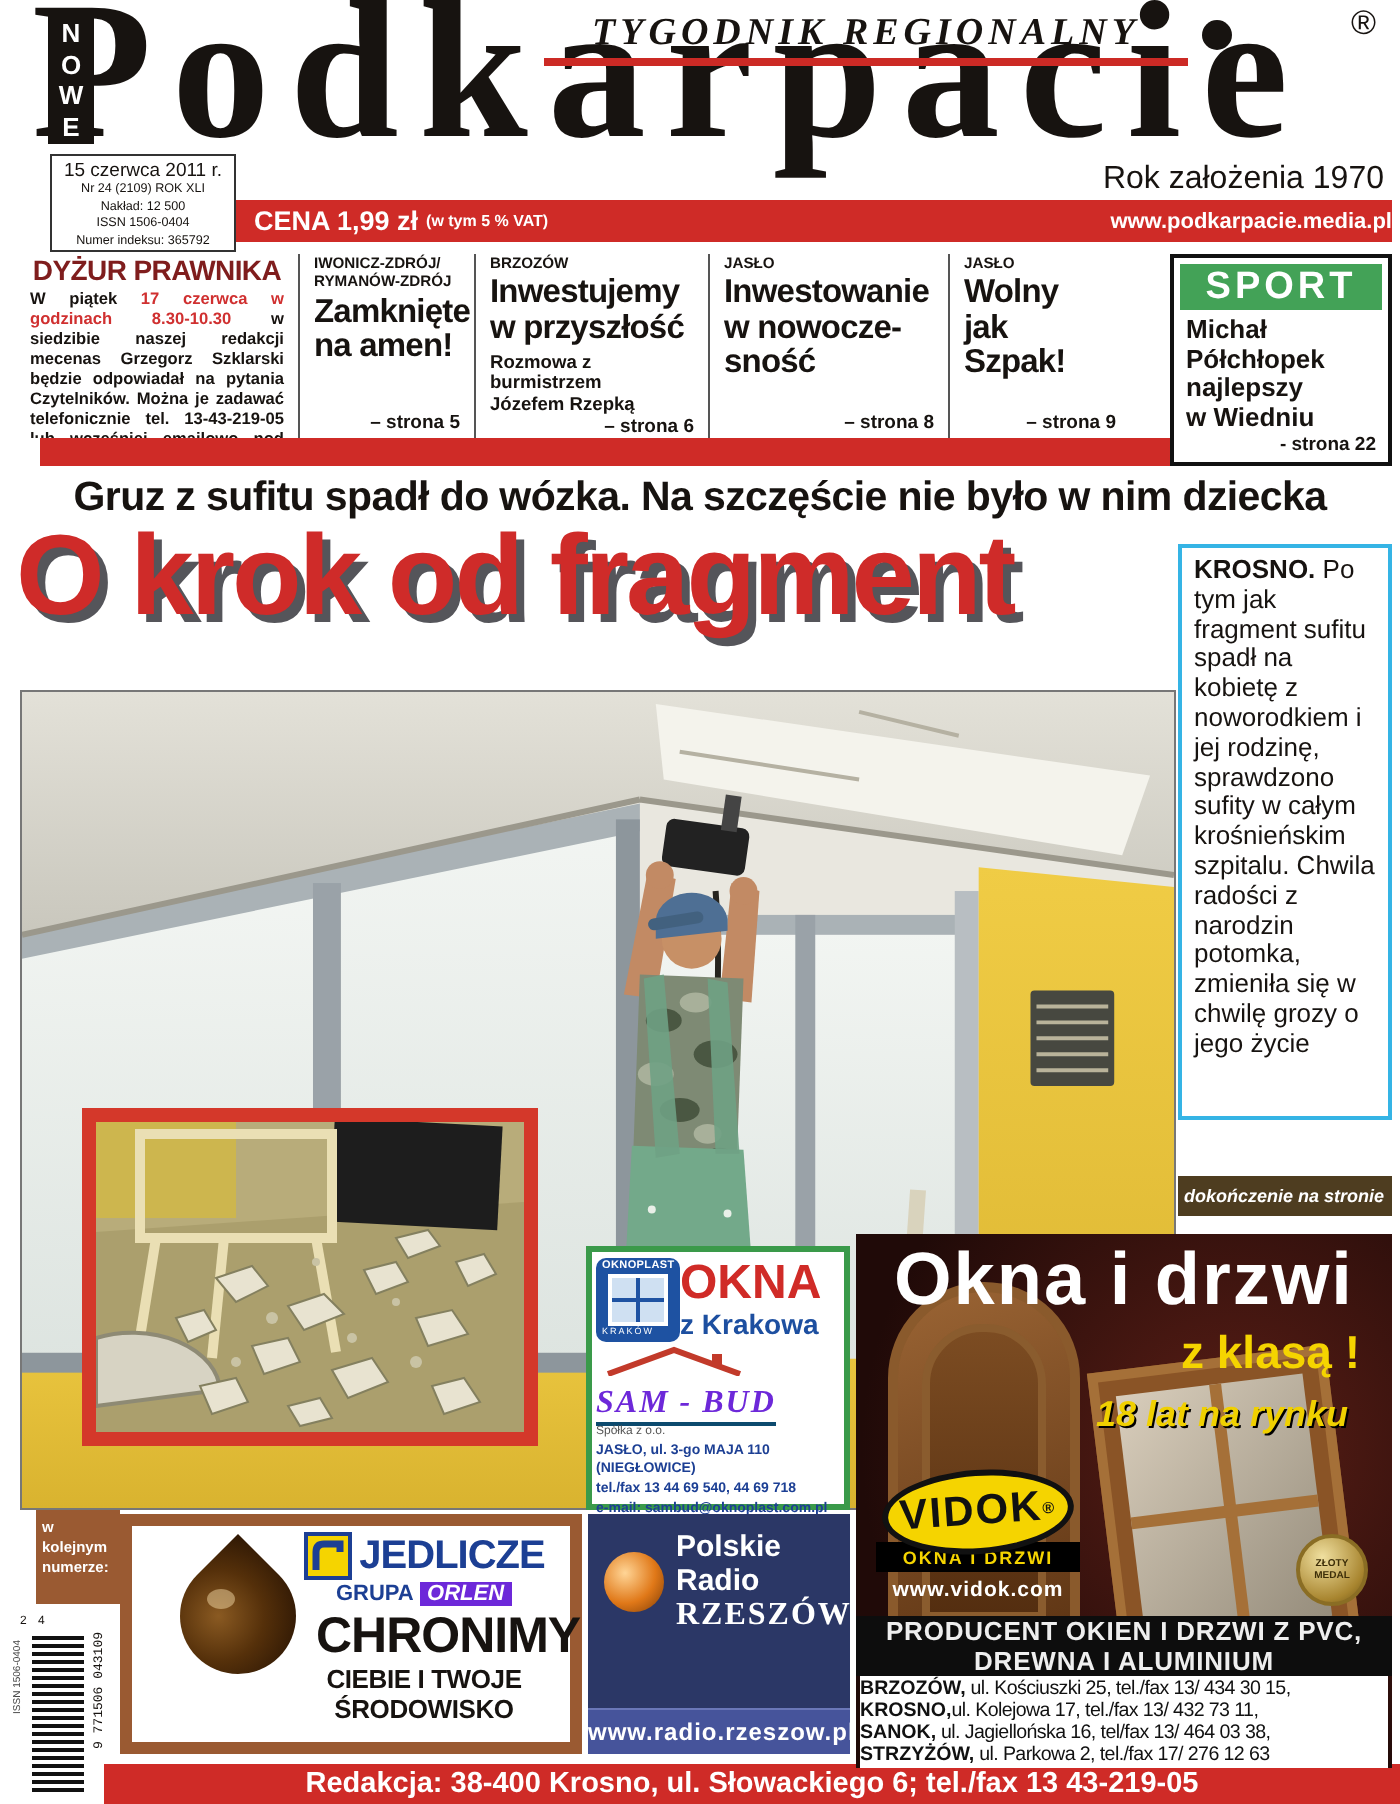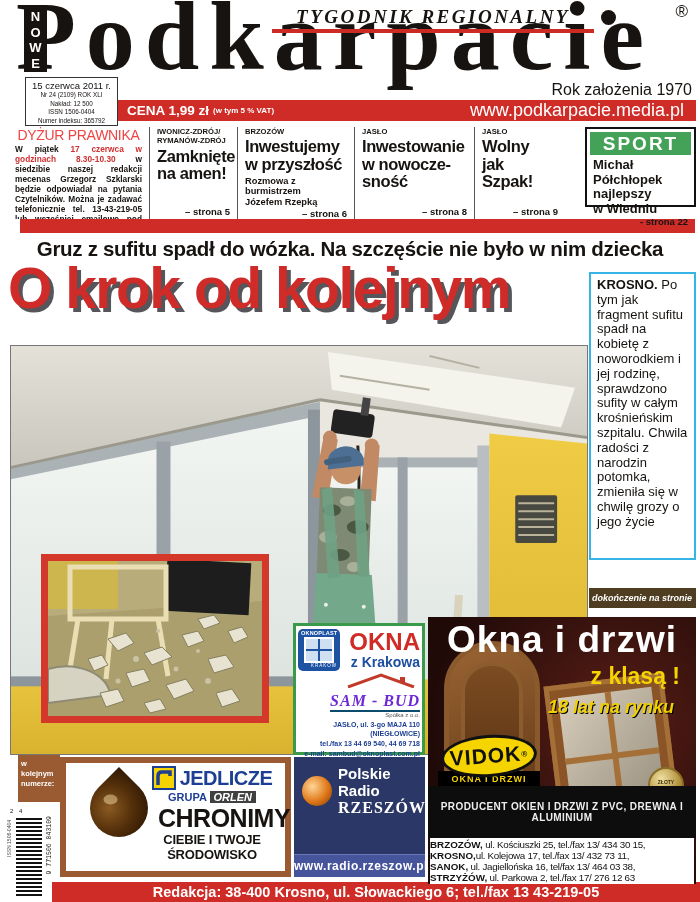--- a/index.html
+++ b/index.html
@@ -16,40 +16,40 @@
   .tagline { position:absolute; left:272px; top:6px; width:322px; text-align:center;
              font-family:"Liberation Serif", serif; font-weight:bold; font-size:19px;
              letter-spacing:2.5px; border-bottom:4px solid #cc2a25; padding-bottom:1px;font-style:italic; }
   .m-dot { position:absolute; left:601px; top:10px; width:15px; height:15px; border-radius:50%; background:#171310; }
   .m-reg { position:absolute; right:12px; top:2px; font-size:17px; }
   .founded { position:absolute; right:8px; top:81px; font-size:16px; }
   .pricebar { position:absolute; left:55px; right:4px; top:100px; height:21px; background:#cf2b27;
               color:#fff; display:flex; align-items:center; }
   .price { margin-left:72px; font-weight:bold; font-size:13.5px; }
   .vat { font-size:8px; font-weight:bold; margin-left:4px; }
-  .site { margin-left:auto; margin-right:12px; font-weight:normal; font-size:18px; }
+  .site { margin-left:auto; margin-right:0; font-weight:bold; font-size:11px; }
   .datebox { position:absolute; left:25px; top:77px; width:93px; height:49px; background:#fff;
              border:1px solid #333; z-index:3; text-align:center; padding-top:2px; }
   .datebox .d1 { font-size:9.5px; }
   .datebox .d2 { font-size:6.3px; line-height:1.35; }
 
   
   .teasers { position:absolute; left:0; top:127px; width:700px; height:106px; }
   .teaser-redbar { position:absolute; left:20px; right:5px; top:92px; height:14px; background:#cf2b27; }
   .tz-cols { position:absolute; left:8px; top:0; width:575px; height:92px; display:flex; }
   .tz { display:flex; flex-direction:column; padding:0 7px; border-right:1px solid #555; overflow:hidden; }
   .tz:last-child { border-right:none; }
   .tz-kicker { font-size:7.6px; font-weight:bold; line-height:1.25; }
   .tz-head { font-size:16.5px; font-weight:bold; line-height:1.04; margin-top:2px; letter-spacing:-0.4px; }
   .tz-sub { font-size:9.3px; font-weight:bold; line-height:1.15; margin-top:3px; }
   .tz-page { margin-top:auto; text-align:right; font-size:9.5px; font-weight:bold; padding-bottom:2px; }
-  .lawyer-title { color:#ef4444; font-weight:normal; font-size:14px; text-align:center; letter-spacing:-0.3px; }
+  .lawyer-title { color:#7f1d1d; font-weight:bold; font-size:14px; text-align:center; letter-spacing:-0.3px; }
   .lawyer-body { font-size:8.3px; font-weight:bold; line-height:1.2; text-align:justify; margin-top:2px; }
   .lawyer-body .hl { color:#d03030; }
-  .sportbox { position:absolute; left:585px; top:0; width:111px; height:80px; background:#fff;
+  .sportbox { position:absolute; left:585px; top:0; width:111px; height:106px; background:#fff;
               border:2px solid #111; z-index:2; display:flex; flex-direction:column; }
   .sport-head { margin:3px 3px 0 3px; background:#43a257; color:#fff; font-weight:bold; font-size:19px;
                 text-align:center; letter-spacing:2px; line-height:23px; }
   .sport-text { font-size:13px; font-weight:bold; line-height:1.12; padding:3px 6px 0 6px; }
   .sport-page { margin-top:auto; text-align:right; font-size:9.5px; font-weight:bold; padding:0 6px 3px 0; }
 
   
   .subhead { position:absolute; left:0; top:237px; width:700px; text-align:center;
              font-size:20.5px; font-weight:bold; letter-spacing:-0.3px; }
   .headline { position:absolute; left:8px; top:257px; width:580px; font-size:57px; font-weight:bold;
@@ -63,21 +63,21 @@
 
   
   .photo { position:absolute; left:10px; top:345px; width:578px; height:410px; border:1px solid #777; overflow:hidden; }
   .photo svg { display:block; width:100%; height:100%; }
   .inset { position:absolute; left:30px; top:208px; width:228px; height:169px; border:7px solid #d4382a;
            background:#ab9f6d; z-index:2; }
   .inset svg { display:block; width:100%; height:100%; }
 
   
   .okn { position:absolute; left:293px; top:623px; width:132px; height:132px; border:3px solid #3a9a4a;
-         background:#fff; z-index:3; padding:3px 2px; text-align:right; }
+         background:#fff; z-index:3; padding:3px 2px; text-align:left; }
   .okn-row1 { display:flex; align-items:center; }
   .okp-logo { width:42px; height:42px; background:#1e52a2; border-radius:5px; padding:1px 3px; flex:none; }
   .okp-logo .t { color:#fff; font-size:5.5px; font-weight:bold; letter-spacing:0.2px; }
   .okp-win { margin:1px auto 0; width:30px; height:26px; background:#1e52a2; border:2px solid #fff;
              display:grid; grid-template-columns:12px 1fr; grid-template-rows:10px 1fr; gap:2px; }
   .okp-win div { background:#cfe0f2; }
   .okp-logo .k { color:#fff; font-size:4.5px; letter-spacing:1px; }
   .okn-prod { flex:1; }
   .okn-okna { color:#d02b27; font-weight:bold; font-size:24px; line-height:1; }
   .okn-orig { color:#1d4fa0; font-weight:bold; font-size:14px; }
@@ -114,21 +114,21 @@
              position:relative; z-index:2; }
   .vd-oval sup { font-size:8px; }
   .vd-bar { margin-top:-6px; background:#000; color:#f5d400; font-weight:bold; font-size:9px;
             letter-spacing:1px; padding:3px 0 2px; }
   .vd-web { margin-top:3px; color:#fff; font-weight:bold; font-size:10.5px; letter-spacing:0.5px; }
   .vd-medal { position:absolute; right:12px; top:150px; width:36px; height:36px; border-radius:50%;
               background:radial-gradient(circle at 35% 30%, #f0e0a0, #a8852f 70%, #6e5518);
               border:2px solid #8a6d24; color:#3d2e08; font-size:5px; font-weight:bold;
               display:flex; align-items:center; justify-content:center; text-align:center; }
   .vd-producer { position:absolute; left:0; right:0; bottom:46px; background:#0d0d0d; color:#eee;
-                 font-weight:bold; font-size:10px; letter-spacing:0.4px; text-align:center; padding:15px 0; }
+                 font-weight:bold; font-size:13px; letter-spacing:0.4px; text-align:center; padding:0 0; }
   .vd-branches { position:absolute; left:2px; right:2px; bottom:0; height:46px; background:#fff;
                  padding:1px 0; font-size:9.8px; line-height:11px; color:#111; letter-spacing:-0.3px; }
   .vd-branches b { letter-spacing:0; }
 
   
   .nextissue { position:absolute; left:18px; top:755px; width:42px; height:47px; background:#9a5a32;
                color:#fff; font-size:7.5px; font-weight:bold; line-height:1.35; padding:4px 3px; z-index:3; }
   .barcode { position:absolute; left:6px; top:806px; width:48px; height:96px; background:#fff; }
   .bc-top { position:absolute; left:4px; top:2px; font-size:6px; letter-spacing:2px; }
   .bc-bars { position:absolute; left:10px; top:12px; width:26px; height:80px;
@@ -144,21 +144,21 @@
   .drop { position:absolute; left:24px; top:16px; width:58px; height:58px;
           background:radial-gradient(circle at 38% 62%, #8a5a22 0%, #55300a 45%, #1e0d02 100%);
           border-radius:0 50% 50% 50%; transform:rotate(45deg); }
   .drop .shine { position:absolute; left:10px; top:24px; width:14px; height:10px; border-radius:50%;
                  background:rgba(255,230,180,0.45); transform:rotate(-45deg); }
   .jed-right { position:absolute; left:92px; top:3px; right:19px; text-align:center; }
   .jed-logo-row { display:flex; align-items:center; justify-content:center; gap:4px; }
   .jed-mark { width:24px; height:24px; flex:none; }
   .jed-name { color:#1c3f94; font-weight:bold; font-size:20px; letter-spacing:-0.5px; }
   .jed-grupa { margin-top:1px; font-size:11px; font-weight:bold; color:#1c3f94; }
-  .jed-orlen { background:#404040; color:#fff; padding:0 4px; font-style:italic; }
+  .jed-orlen { background:#6d28d9; color:#fff; padding:0 4px; font-style:italic; }
   .jed-slogan { margin-top:3px; font-size:25px; font-weight:bold; letter-spacing:-0.5px; line-height:1; }
   .jed-slogan2 { font-size:13px; font-weight:bold; letter-spacing:-0.2px; margin-top:1px; }
 
   
   .radio { position:absolute; left:294px; top:757px; width:131px; height:120px; background:#2b3766;
            z-index:3; color:#fff; }
   .rad-top { display:flex; align-items:center; gap:6px; padding:8px 6px 0 8px; }
   .rad-sphere { width:30px; height:30px; border-radius:50%; flex:none;
                 background:radial-gradient(circle at 35% 35%, #ffd596, #e07818 55%, #7a3a06); }
   .rad-name1 { font-size:15px; font-weight:bold; }
@@ -243,21 +243,21 @@
       <div class="sport-head">SPORT</div>
       <div class="sport-text pre">Michał
 Półchłopek
 najlepszy
 w Wiedniu</div>
       <div class="sport-page">- strona 22</div>
     </div>
   </div>
 
   <div class="subhead">Gruz z sufitu spadł do wózka. Na szczęście nie było w nim dziecka</div>
-  <div class="headline">O krok od kolejnym</div>
+  <div class="headline">O krok od fragment</div>
 
   <div class="leadbox">
     <span class="city">KROSNO.</span><span> Po tym jak fragment sufitu spadł na kobietę z noworodkiem i jej rodzinę, sprawdzono sufity w całym krośnieńskim szpitalu. Chwila radości z narodzin potomka, zmieniła się w chwilę grozy o jego życie</span>
   </div>
   <div class="contin">dokończenie na stronie 3.</div>
 
   <div class="photo">
     <svg viewBox="0 0 578 410" preserveAspectRatio="none">
       <defs>
         <linearGradient id="gGlass" x1="0" y1="0" x2="0" y2="1">

